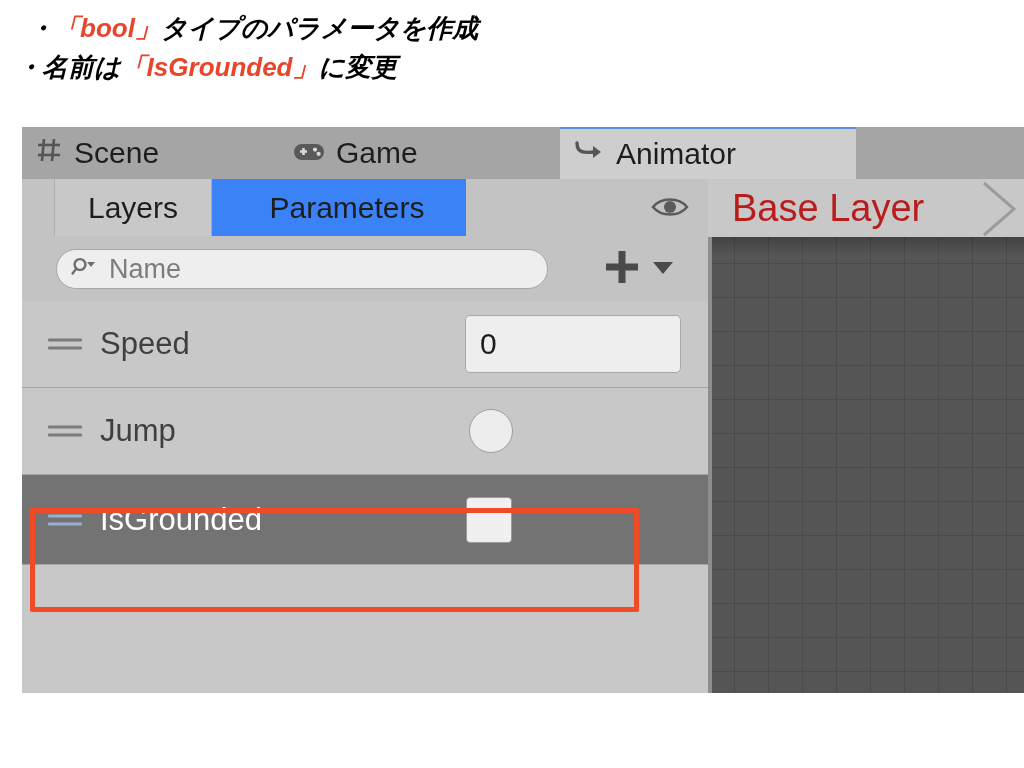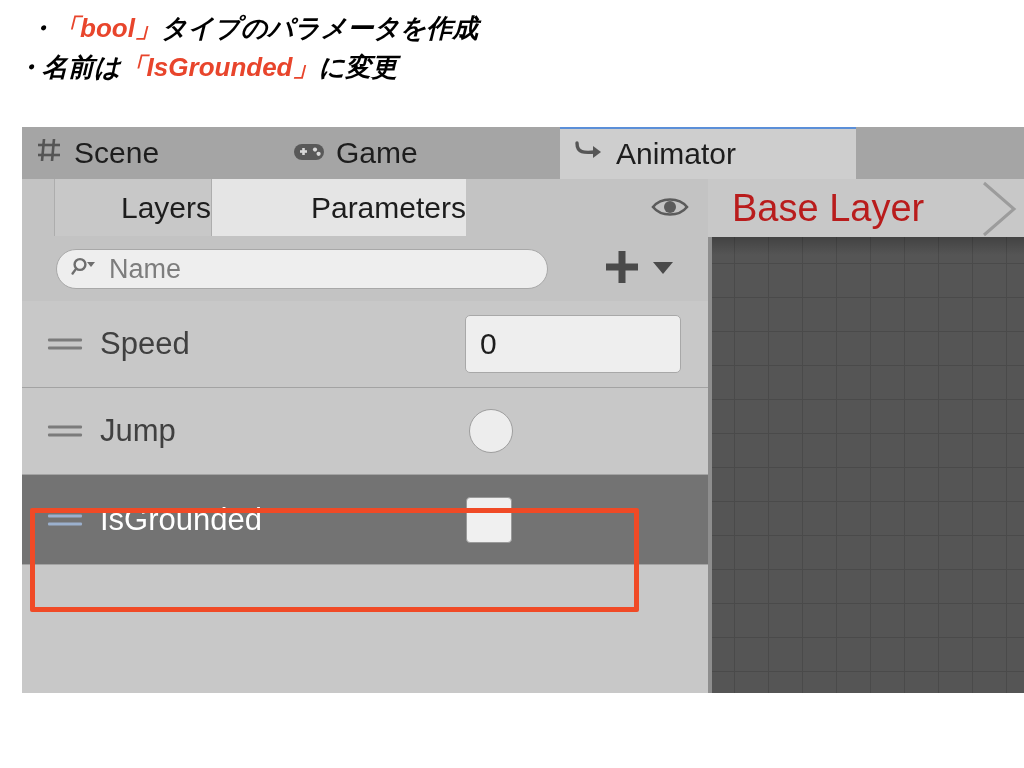--- a/index.html
+++ b/index.html
@@ -74,26 +74,26 @@
     width: 1002px; height: 58px;
     background: #c3c3c3;
   }
   .tb-left {
     position:absolute; left:0; top:0; width: 686px; height: 58px;
     background:#c3c3c3;
     border-bottom: 1px solid #9a9a9a;
   }
   .subtab {
     position:absolute; top:0; height: 57px;
-    display:flex; align-items:center; justify-content:flex-end;
+    display:flex; align-items:center; justify-content:center;
     font-size: 30px; color:#1d1d1d;
     box-sizing:border-box;
   }
   .subtab.off { background:#c8c8c8; border-left:1px solid #adadad; border-right:1px solid #adadad;}
-  .subtab.on  { background:#e5e5e5;padding-left:16px; }
+  .subtab.on  { background:#3b82f6;padding-left:16px; }
   .sub-layers { left: 32px; width: 158px; }
   .sub-params { left: 190px; width: 254px; }
 
   .eye-wrap {
     position:absolute; right: 16px; top: 12px;
     width: 44px; height: 32px;
     display:flex; align-items:center; justify-content:center;
   }
 
   .tb-right {

